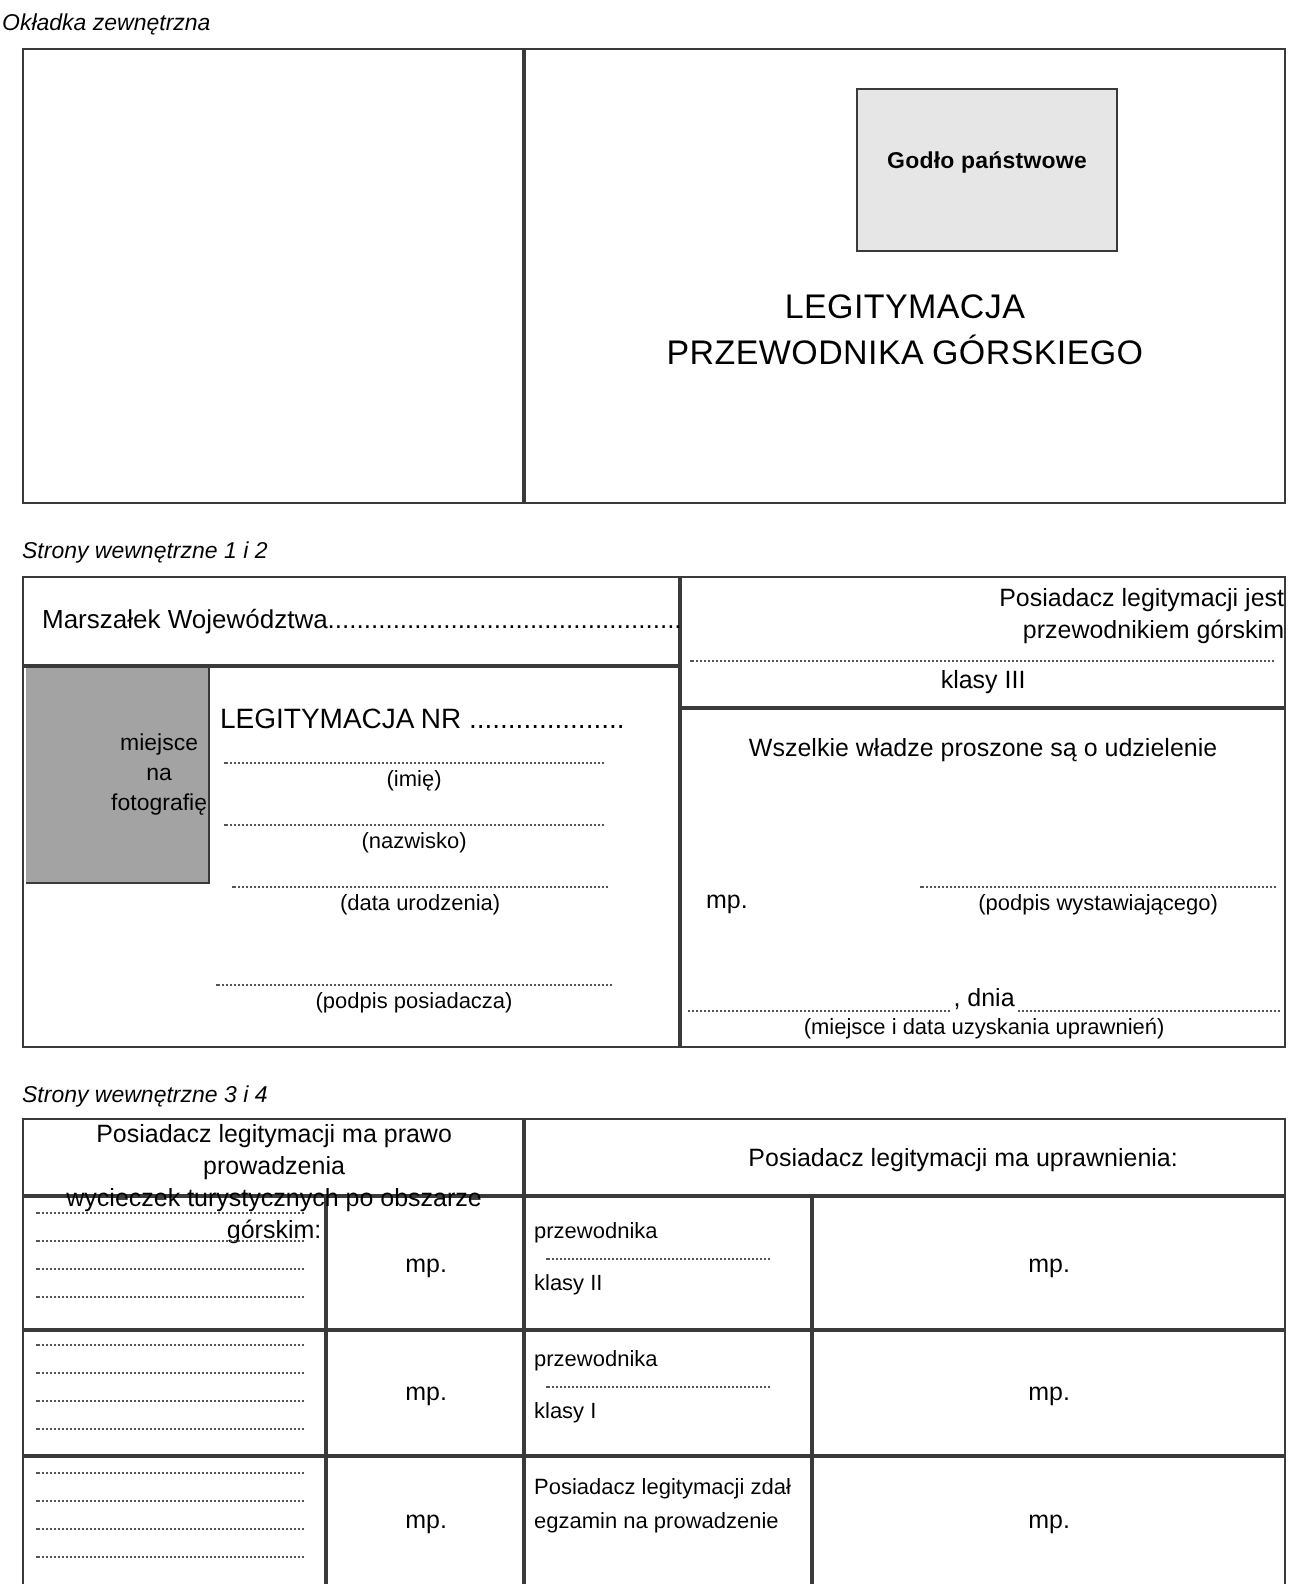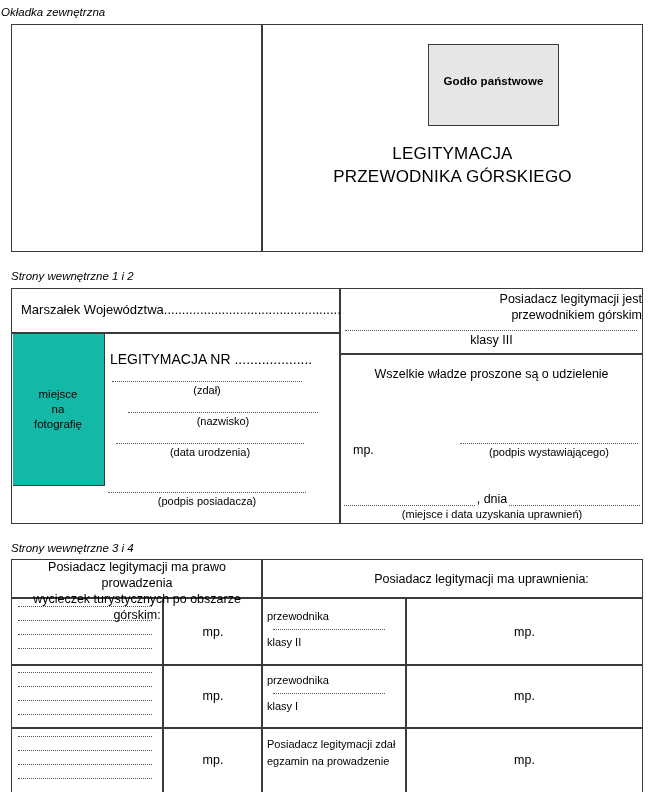--- a/index.html
+++ b/index.html
@@ -76,28 +76,28 @@
   .hline {
     position: absolute;
     height: 1.5px;
     background: #3a3a3a;
   }
   #inner12-divider { left: 339px; top: 288px; height: 236px; }
   #marszalek-sep { left: 11px; top: 332px; width: 328.5px; }
   #photo-box {
     position: absolute;
     left: 12.5px; top: 333.5px;
-    width: 92px; height: 152px;
+    width: 92px; height: 108px;
     border-right: 1.5px solid #3a3a3a;
     border-bottom: 1.5px solid #3a3a3a;
     box-sizing: border-box;
-    background: #14b8a6;
+    background: #a3a3a3;
     display: flex;
     align-items: center;
-    justify-content: center;
+    justify-content: flex-end;
     text-align: center;
     font-size: 11.5px;
     line-height: 15px;
   }
   #marszalek-text {
     position: absolute;
     left: 21px; top: 302px;
     font-size: 13px;
     white-space: nowrap;
   }
@@ -111,21 +111,21 @@
     border-bottom: 1.3px dotted #555;
     height: 0;
   }
   .caption {
     font-size: 11px;
     text-align: center;
   }
   .field-block { position: absolute; }
 
   #field-imie   { left: 112px; top: 381px;  width: 190px; }
-  #field-nazw   { left: 128px; top: 412px;  width: 190px; }
+  #field-nazw   { left: 112px; top: 412px;  width: 190px; }
   #field-data   { left: 116px; top: 443px;  width: 188px; }
   #field-podpis { left: 108px; top: 492px;  width: 198px; }
   .field-block .caption { margin-top: 2px; }
 
   
   #right-header {
     position: absolute;
     left: 341px; top: 291px;
     width: 301px;
     text-align: right;
@@ -272,21 +272,21 @@
     <div>miejsce</div>
     <div>na</div>
     <div>fotografię</div>
   </div>
 </div>
 
 <div id="leg-nr-text">LEGITYMACJA NR ....................</div>
 
 <div class="field-block" id="field-imie">
   <div class="dotline"></div>
-  <div class="caption">(zdał)</div>
+  <div class="caption">(imię)</div>
 </div>
 
 <div class="field-block" id="field-nazw">
   <div class="dotline"></div>
   <div class="caption">(nazwisko)</div>
 </div>
 
 <div class="field-block" id="field-data">
   <div class="dotline"></div>
   <div class="caption">(data urodzenia)</div>

